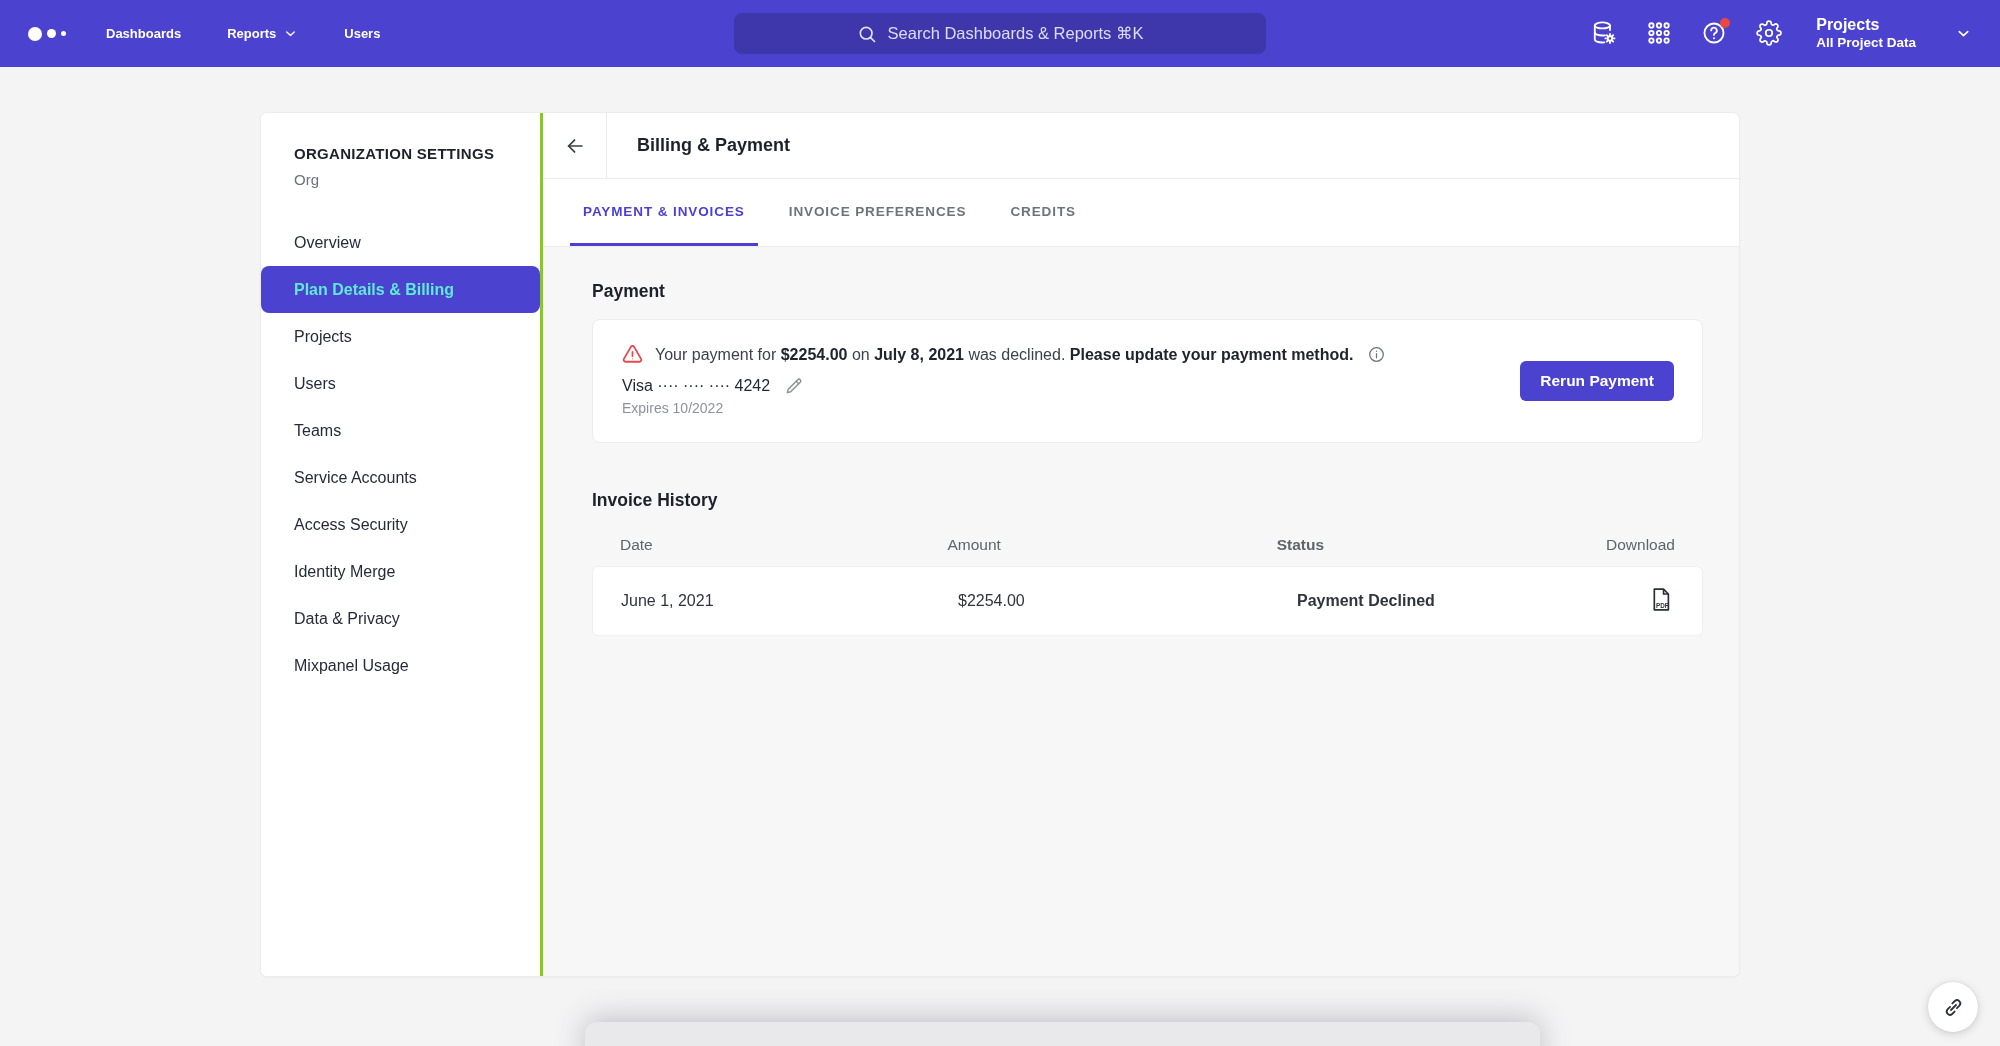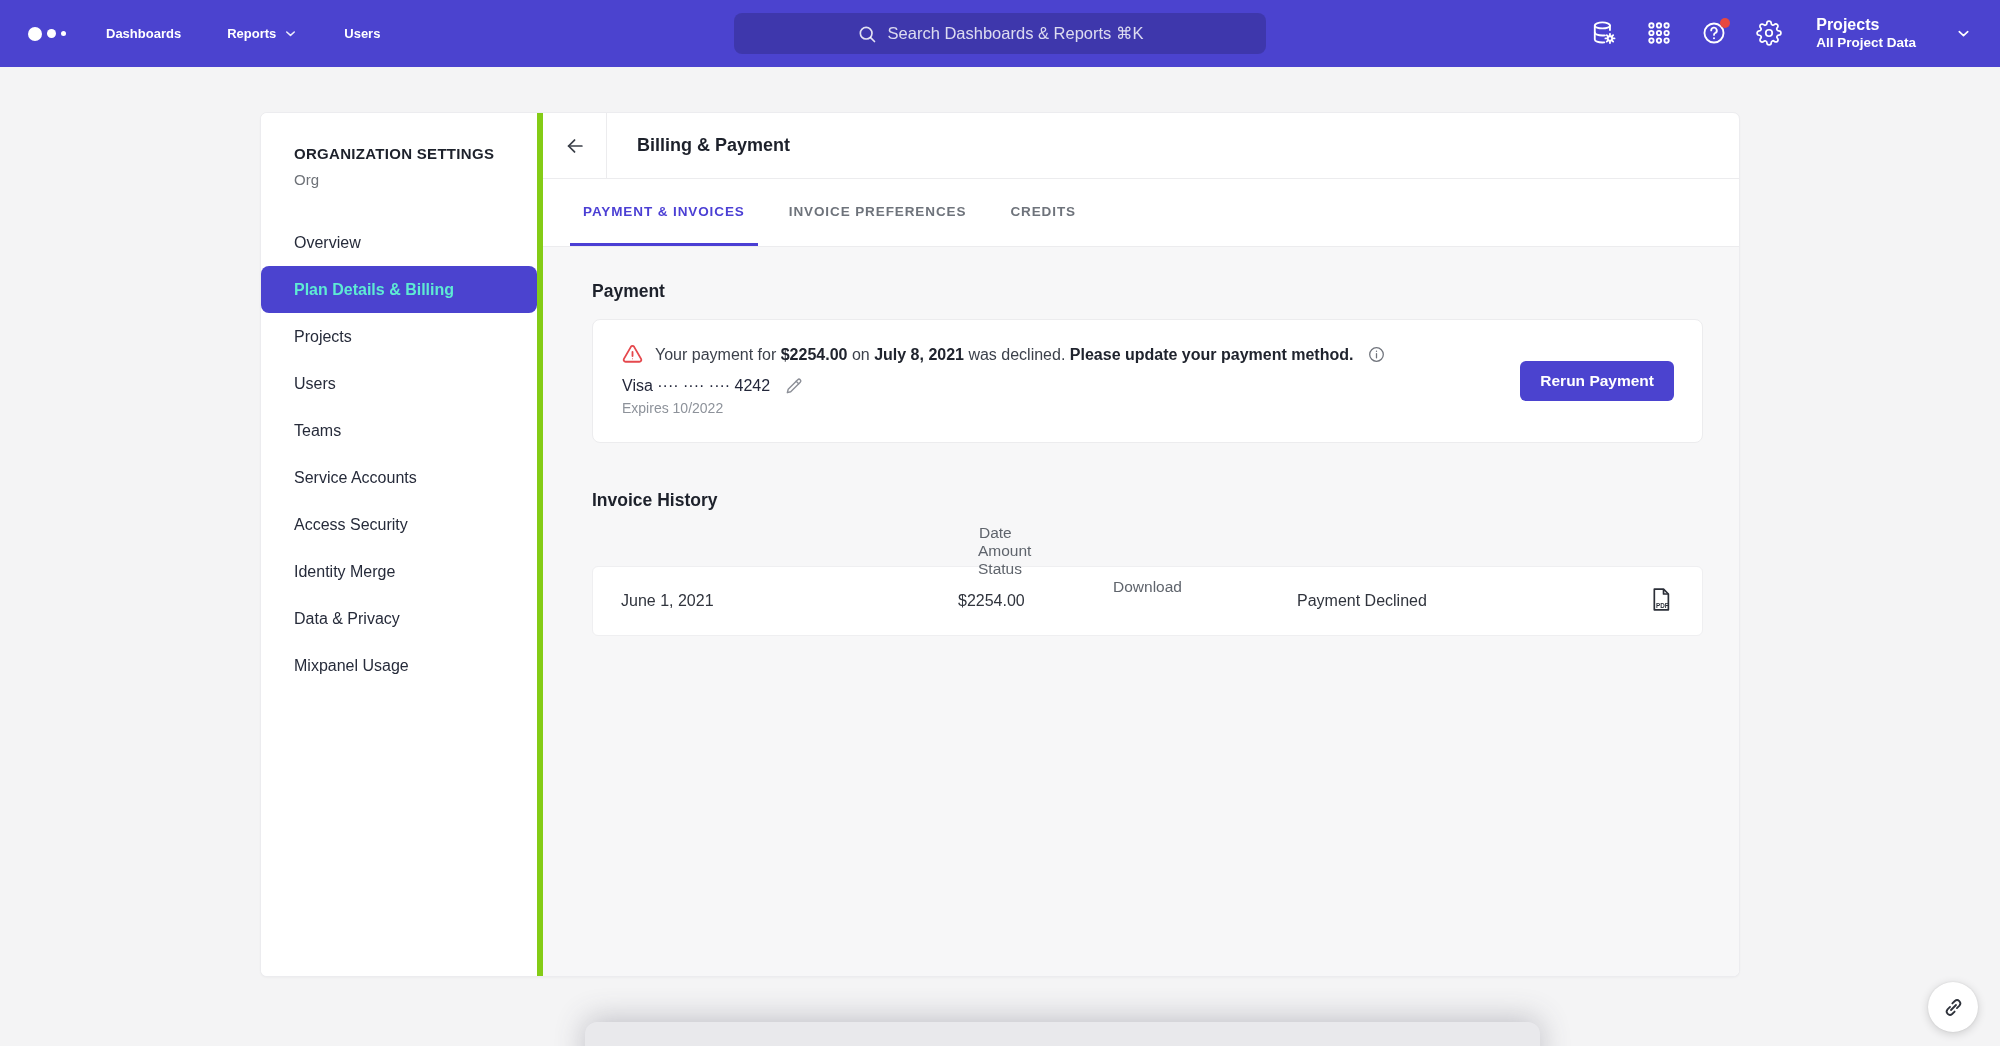--- a/index.html
+++ b/index.html
@@ -38,21 +38,21 @@
   .project .p2 { font-size:13.5px; font-weight:700; color:#fff; line-height:1.3; }
   .proj-chevron { margin-left:12px; cursor:pointer; display:flex; }
   .proj-chevron svg { width:17px; height:17px; }
 
   
   .panel {
     position:absolute; left:260px; top:112px; width:1480px; height:865px;
     background:#fff; border:1px solid #ececef; border-radius:7px;
     display:flex; overflow:hidden; box-shadow:0 1px 2px rgba(0,0,0,.03);
   }
-  .sidebar { width:282px; border-right:6px solid #84cc16; padding-top:32px; flex-shrink:0; background:#fff; }
+  .sidebar { width:282px; border-right:3px solid #84cc16; padding-top:32px; flex-shrink:0; background:#fff; }
   .sb-heading { margin-left:33px; font-size:15px; font-weight:700; letter-spacing:.3px; color:#1d212b; }
   .sb-org { margin:9px 0 0 33px; font-size:15px; color:#6e7278; }
   .sb-list { margin-top:31px; }
   .sb-item { height:47px; display:flex; align-items:center; padding-left:33px; font-size:16px; color:#262b3a; cursor:pointer; }
   .sb-item.active { background:#4b43cf; color:#5eead4; font-weight:700;border-radius:8px; }
 
   .main { flex:1; display:flex; flex-direction:column; min-width:0; }
   .m-header { height:66px; display:flex; border-bottom:1px solid #ececee; flex-shrink:0; }
   .back-cell { width:64px; border-right:1px solid #ececee; display:flex; align-items:center; justify-content:center; cursor:pointer; color:#3a3f48; flex-shrink:0; }
   .back-cell svg { width:22px; height:22px; }
@@ -74,22 +74,22 @@
   .info-btn { display:flex; margin-left:3px; cursor:pointer; color:#70747c; }
   .info-btn svg { width:19px; height:19px; }
   .visa-row { margin-top:10px; display:flex; align-items:center; gap:14px; font-size:16px; color:#23273a; padding-left:1px; }
   .edit-btn { display:flex; cursor:pointer; color:#8d9098; }
   .edit-btn svg { width:20px; height:20px; }
   .expires { margin-top:4px; font-size:14px; color:#8d929a; padding-left:1px; }
   .rerun-btn { align-self:center; background:#4b43cf; color:#fff; font-size:15.5px; font-weight:700;
                padding:11px 20px; border:none; border-radius:6px; cursor:pointer; font-family:inherit; flex-shrink:0;text-align:center; }
 
   .inv-title { margin-top:47px; }
-  .inv-head { margin-top:13px; display:flex; align-items:center; height:42px; padding:0 28px; color:#5f646c; font-size:15.5px;flex-direction:column; }
-  .c1 { width:337px; } .c2 { width:339px; } .c3 { width:339px; } .c4 { flex:1; text-align:right; }
+  .inv-head { margin-top:13px; display:flex; align-items:center; height:42px; padding:0 28px; color:#5f646c; font-size:15.5px; }
+  .c1 { width:337px; } .c2 { width:339px; } .c3 { width:339px;font-weight:bold; } .c4 { flex:1; text-align:right; }
   .inv-row { background:#fff; border:1px solid #efeff1; border-radius:6px; height:70px; display:flex; align-items:center;
              padding:0 28px; font-size:16px; color:#30343d; }
   .pdf-btn { display:inline-flex; cursor:pointer; color:#2b2f38; }
   .pdf-btn svg { width:27px; height:27px; }
 
   
   .peek { position:absolute; left:585px; bottom:-28px; width:955px; height:52px;
           background:#e9e9ec; border-radius:12px; box-shadow:0 -3px 30px rgba(70,70,90,.30); }
 
   .fab { position:absolute; left:1928px; top:982px; width:50px; height:50px; border-radius:50%;

